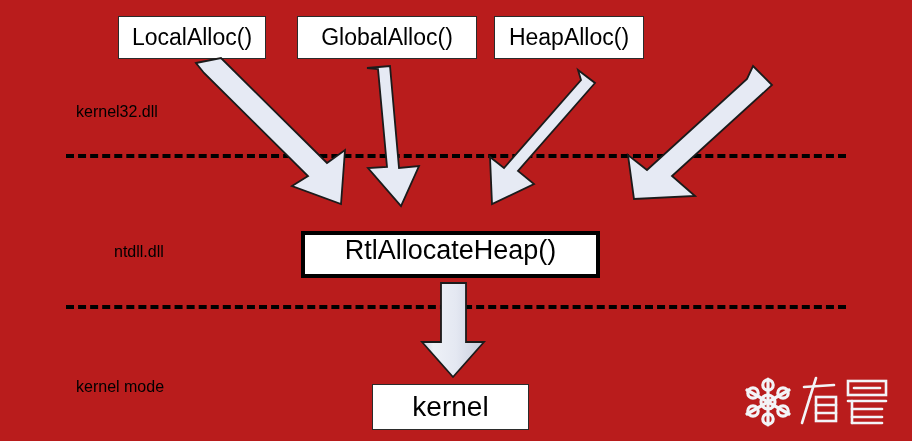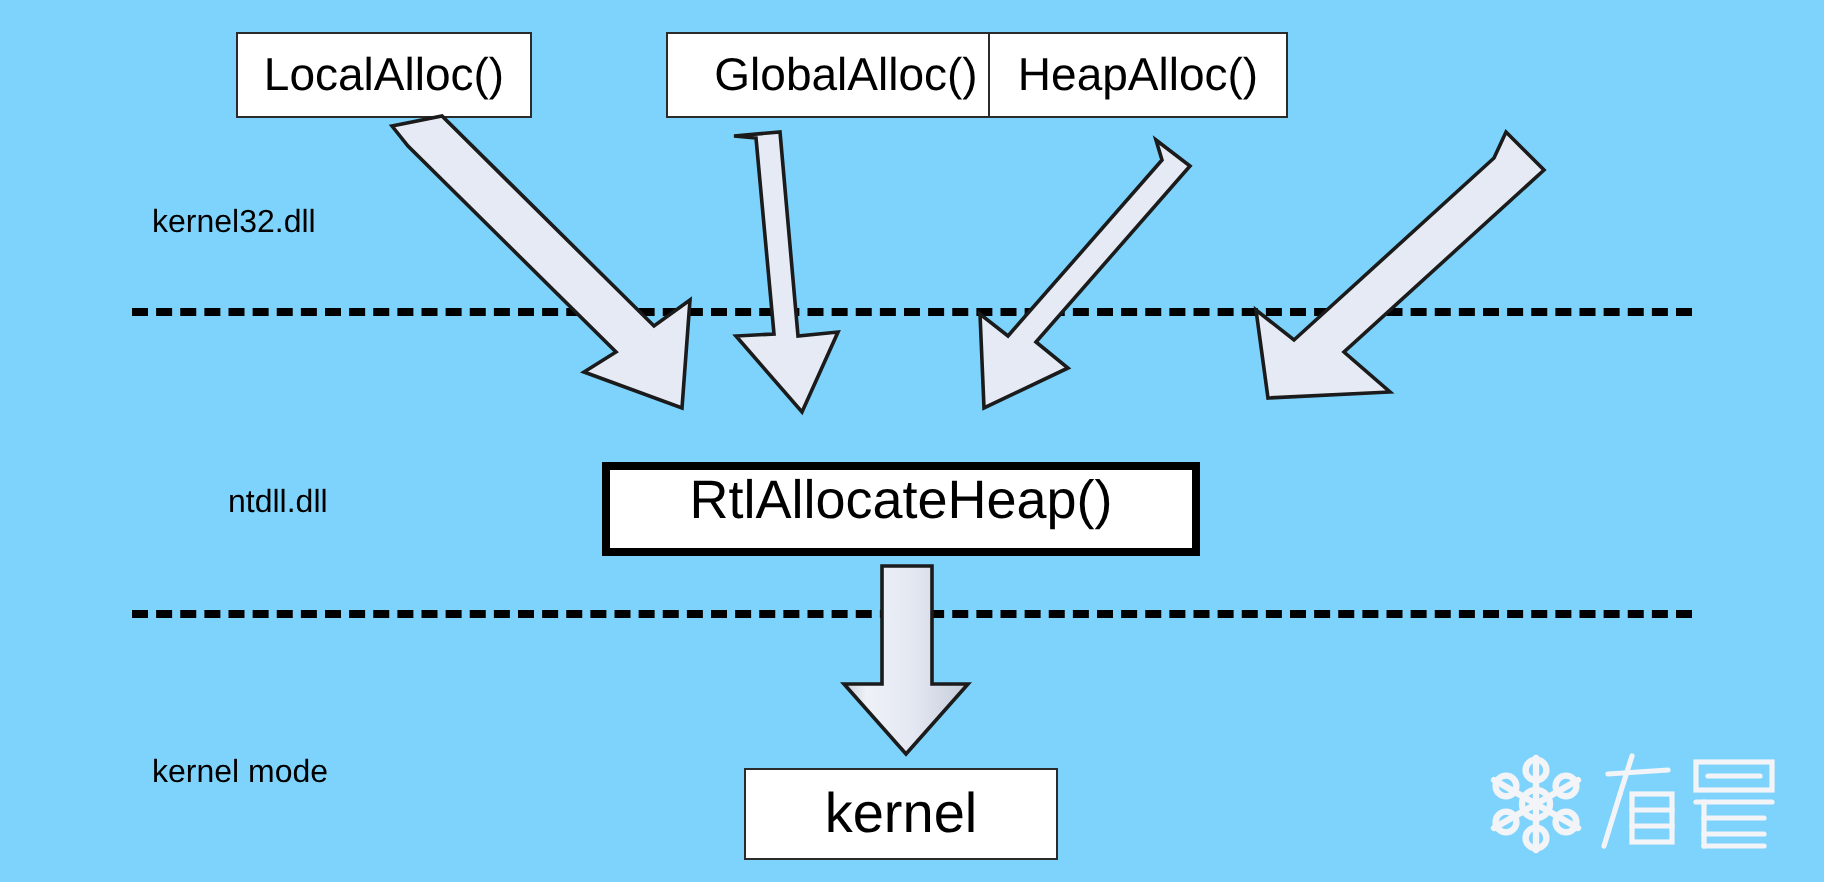--- a/index.html
+++ b/index.html
@@ -7,40 +7,40 @@
     padding: 0;
     background: #ffffff;
   }
   body {
     font-family: "Liberation Sans", sans-serif;
   }
   #canvas {
     position: relative;
     width: 912px;
     height: 441px;
-    background: #7dd3fc;
+    background: #b91c1c;
     overflow: hidden;
   }
 
   
   .api-box {
     position: absolute;
     box-sizing: border-box;
     background: #ffffff;
     border: 1.5px solid #2b2b2b;
     display: flex;
     align-items: center;
     justify-content: center;
     font-size: 23px;
     color: #000000;
     letter-spacing: 0px;
     white-space: nowrap;
   }
   .api-box.b1 { left: 118px; top: 16px; width: 148px; height: 43px; }
-  .api-box.b2 { left: 297px; top: 16px; width: 180px; height: 43px; margin-left: 36px; }
+  .api-box.b2 { left: 297px; top: 16px; width: 180px; height: 43px; }
   .api-box.b3 { left: 494px; top: 16px; width: 150px; height: 43px; }
   .api-box.b4 { left: 714px; top: 16px; width: 110px; height: 43px; }
 
   
   .rtl-box {
     position: absolute;
     box-sizing: border-box;
     left: 301px;
     top: 231px;
     width: 299px;

